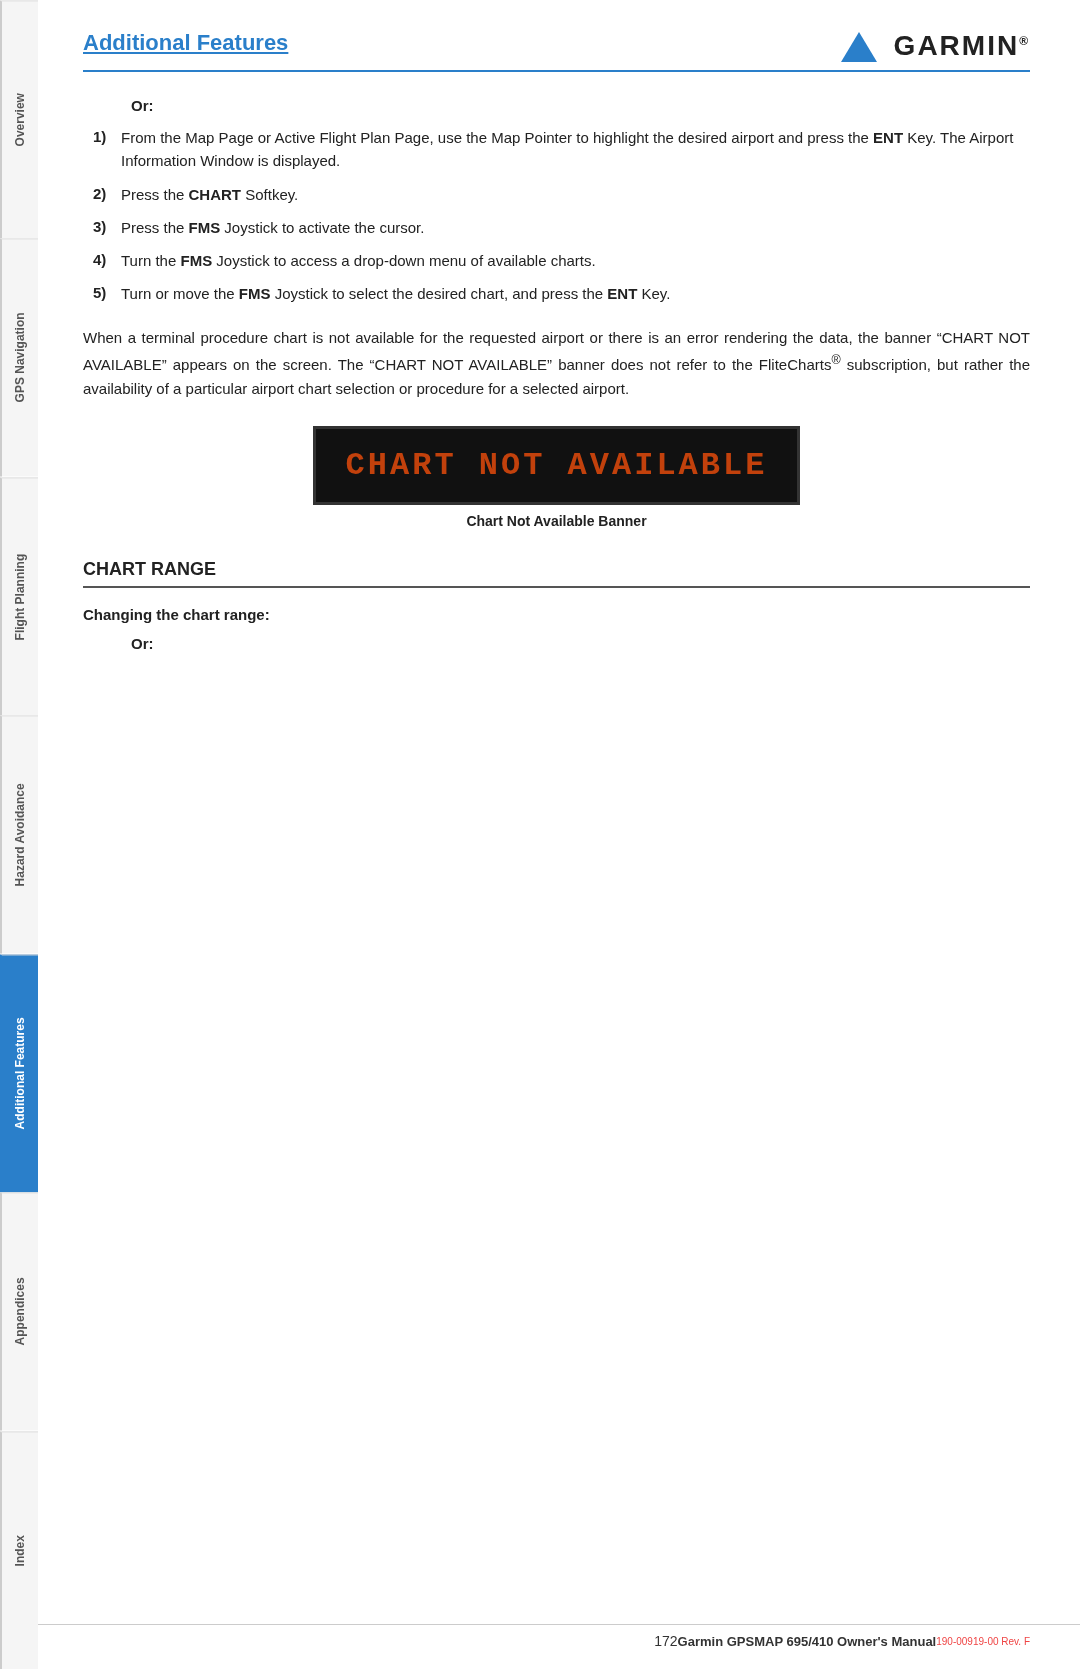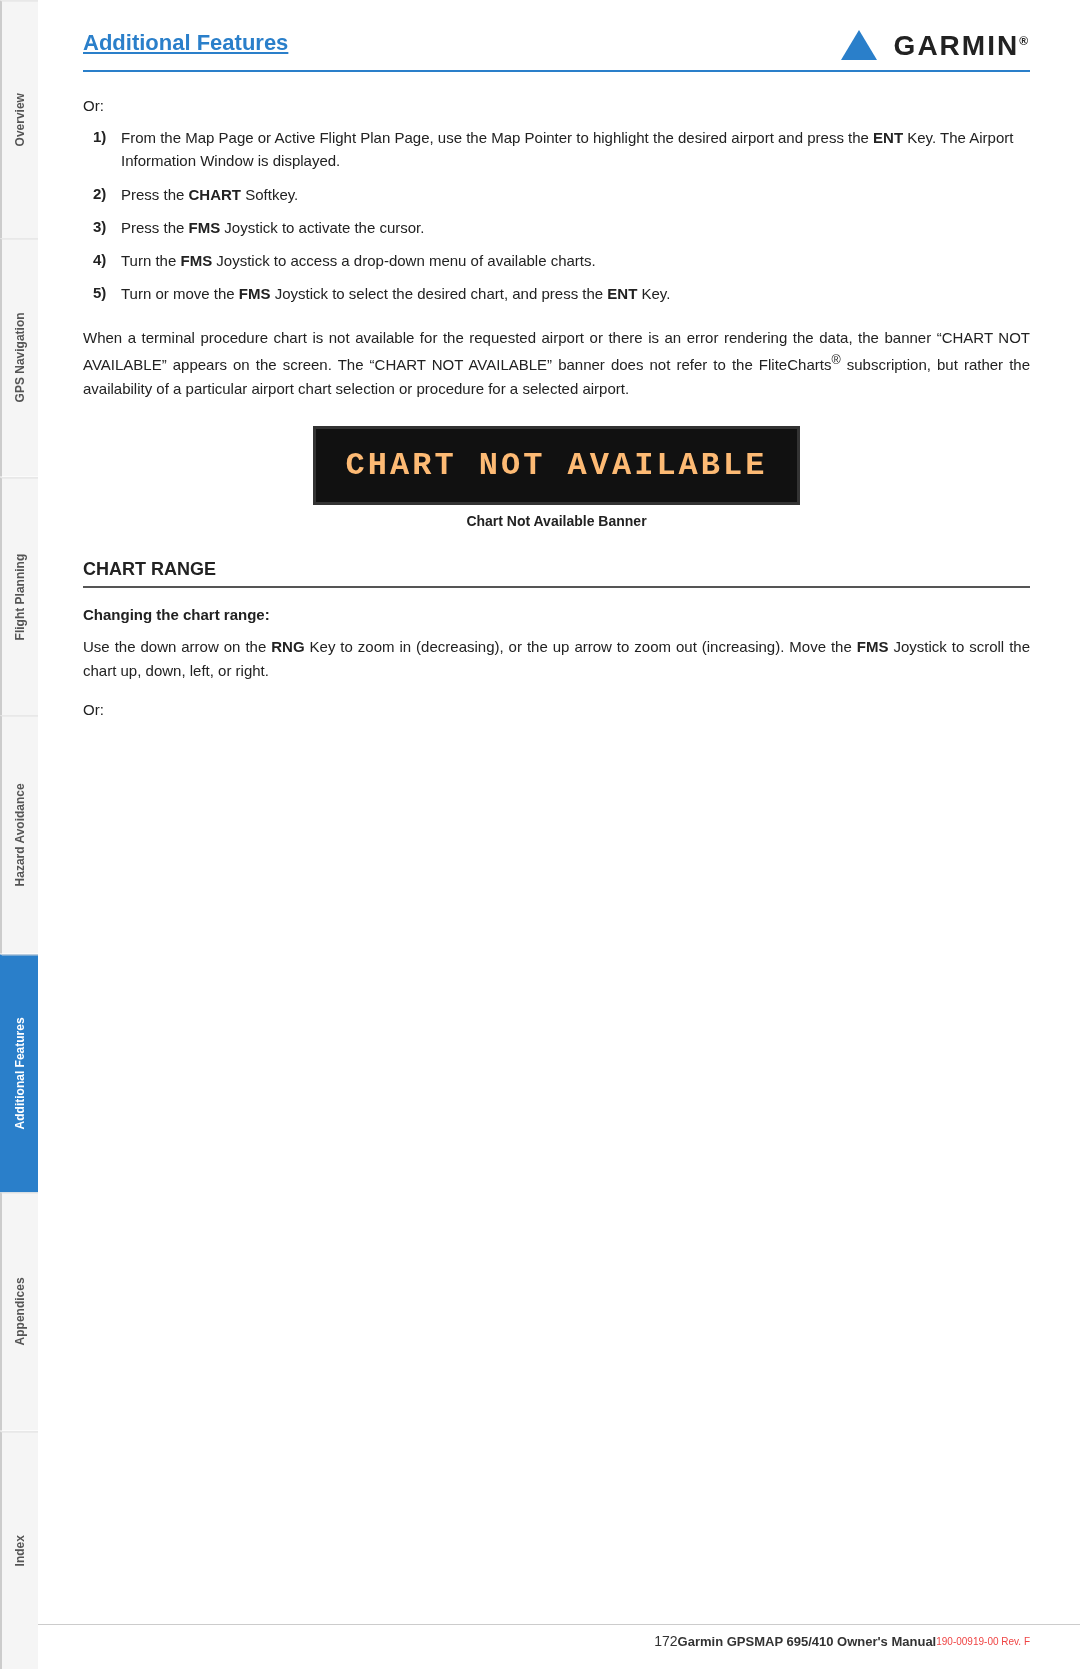--- a/index.html
+++ b/index.html
@@ -70,21 +70,21 @@
       font-size: 22px;
       font-weight: bold;
       color: #2a7fca;
       text-decoration: underline;
       text-decoration-color: #2a7fca;
     }
 
     
     .garmin-logo {
       display: flex;
-      align-items: flex-start;
+      align-items: flex-end;
       gap: 17px;
     }
 
     .garmin-triangle {
       width: 0;
       height: 0;
       border-left: 18px solid transparent;
       border-right: 18px solid transparent;
       border-bottom: 30px solid #2a7fca;
     }
@@ -97,23 +97,24 @@
       font-family: Arial, sans-serif;
     }
 
     .garmin-r {
       font-size: 12px;
       vertical-align: super;
     }
 
     
     .or-label {
-      font-weight: normal;
+      font-weight: bold;
       margin-bottom: 12px;
       font-size: 15px;
+      margin-left: 48px;
     }
 
     
     .numbered-list {
       list-style: none;
       margin-left: 10px;
       margin-bottom: 20px;
     }
 
     .numbered-list li {
@@ -148,21 +149,21 @@
     
     .chart-banner-container {
       display: flex;
       flex-direction: column;
       align-items: center;
       margin: 25px 0 15px 0;
     }
 
     .chart-banner {
       background: #111;
-      color: #fdba74;
+      color: #c2410c;
       font-family: 'Courier New', monospace;
       font-size: 32px;
       font-weight: bold;
       letter-spacing: 3px;
       padding: 18px 30px;
       border: 3px solid #333;
       display: inline-block;
       text-align: center;
       min-width: 480px;
     }
@@ -303,23 +304,20 @@
 
   <div class="chart-banner-container">
     <div class="chart-banner">CHART NOT AVAILABLE</div>
     <p class="chart-banner-label">Chart Not Available Banner</p>
   </div>
 
   <h2 class="section-heading">CHART RANGE</h2>
 
   <p class="sub-heading">Changing the chart range:</p>
 
-  <p class="body-text">
-    Use the down arrow on the <span class="bold">RNG</span> Key to zoom in (decreasing), or the up arrow to zoom out (increasing).  Move the <span class="bold">FMS</span> Joystick to scroll the chart up, down, left, or right.
-  </p>
 
   <p class="or-label">Or:</p>
 
 
 </div>
 
 <div class="page-footer">
   <span class="footer-page-num">172</span>
   <span class="footer-title">Garmin GPSMAP 695/410 Owner's Manual</span>
   <span class="footer-rev">190-00919-00  Rev. F</span>

